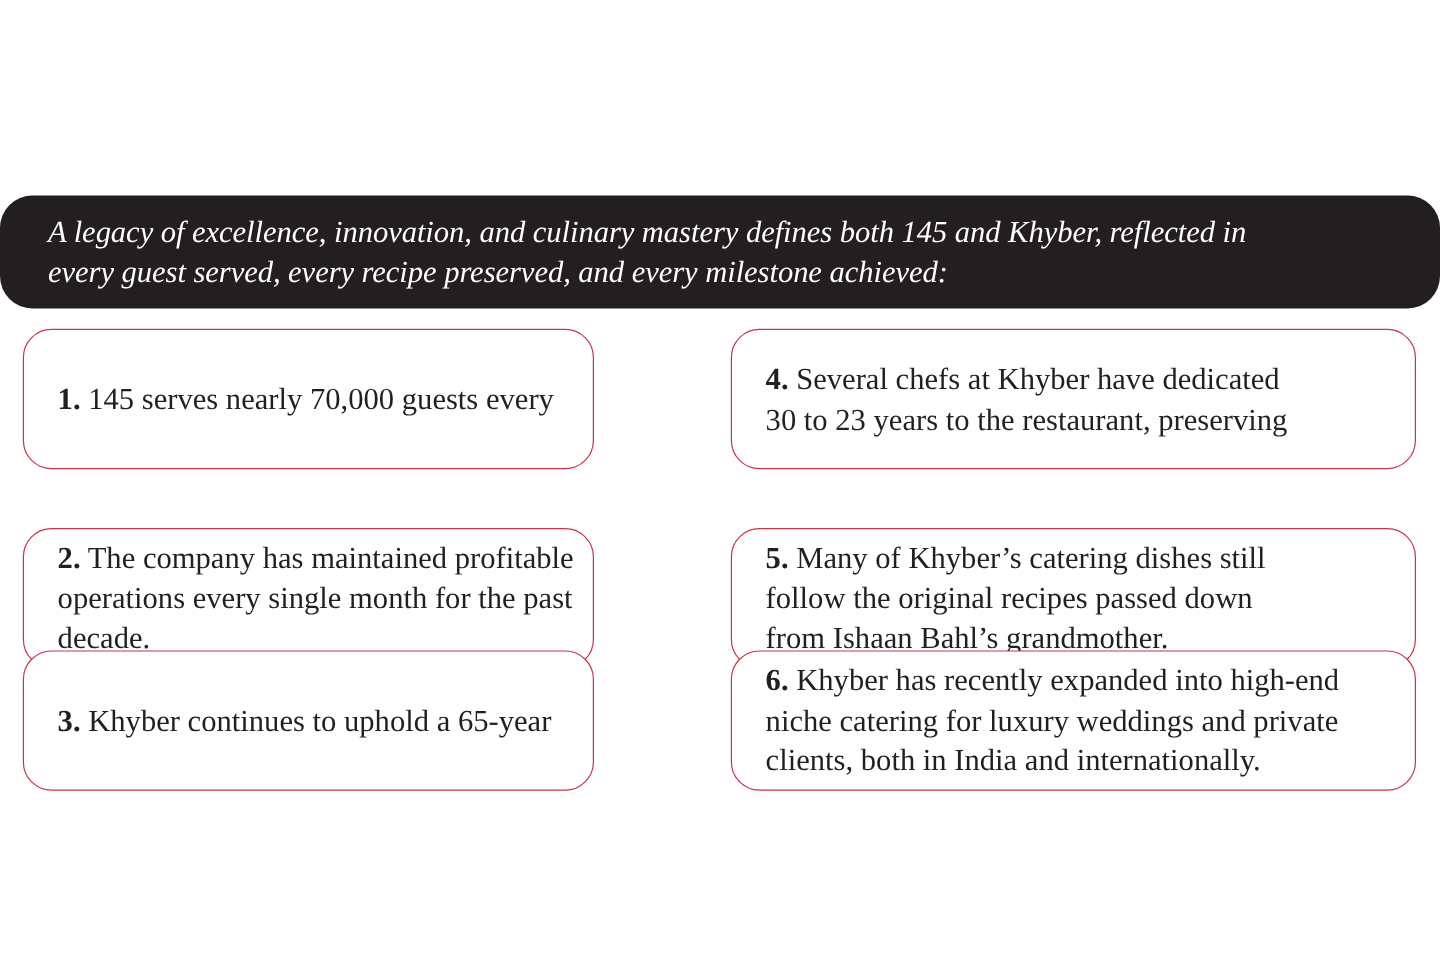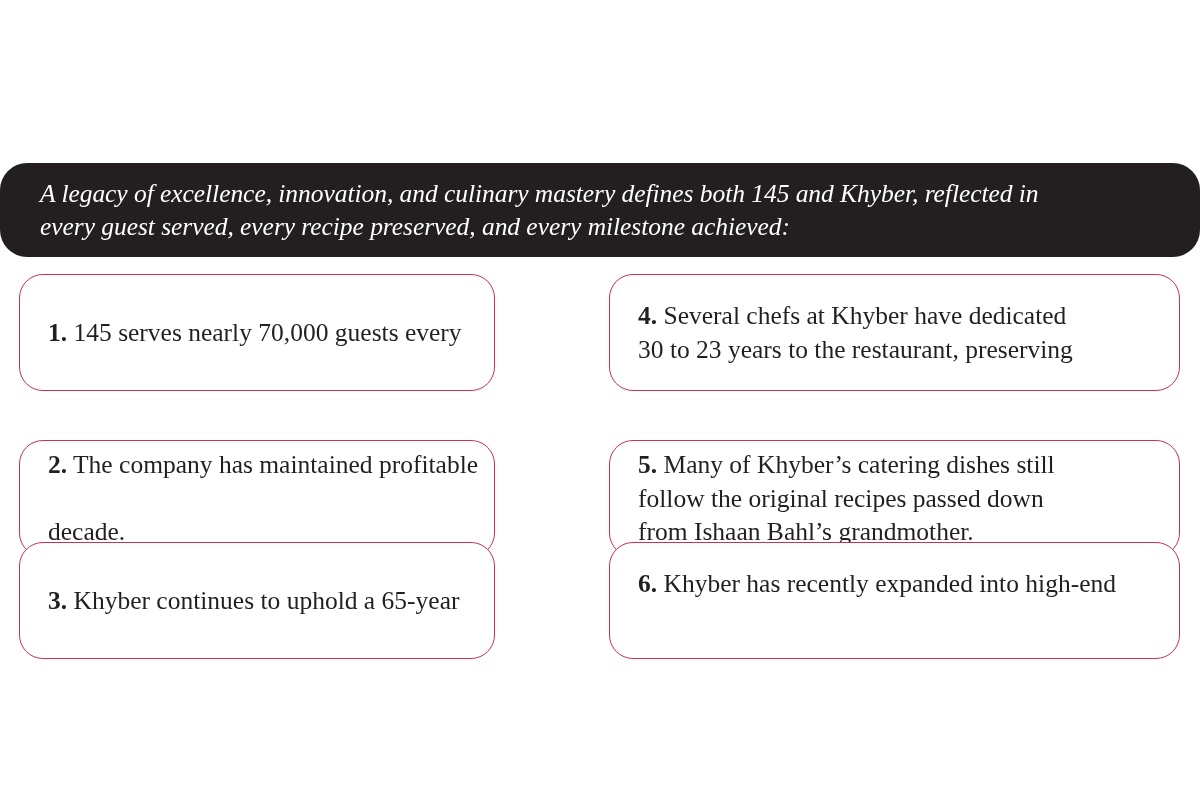--- a/index.html
+++ b/index.html
@@ -73,21 +73,21 @@
   <p class="card-text">
     <span class="card-num">1.</span>
     <span>145 serves nearly 70,000 guests every</span><br>
   </p>
 </div>
 
 <div class="card col-left row-2">
   <p class="card-text">
     <span class="card-num">2.</span>
     <span>The company has maintained profitable</span><br>
-    <br>
+    <span>operations every single month for the past</span><br>
     <span>decade.</span>
   </p>
 </div>
 
 <div class="card col-left row-3">
   <p class="card-text">
     <span class="card-num">3.</span>
     <span>Khyber continues to uphold a 65-year</span><br>
   </p>
 </div>
@@ -106,15 +106,16 @@
     <span>Many of Khyber’s catering dishes still</span><br>
     <span>follow the original recipes passed down</span><br>
     <span>from Ishaan Bahl’s grandmother.</span>
   </p>
 </div>
 
 <div class="card col-right row-3">
   <p class="card-text">
     <span class="card-num">6.</span>
     <span>Khyber has recently expanded into high-end</span><br>
-    <br>
+    <span>niche catering for luxury weddings and private</span><br>
+    <span>clients, both in India and internationally.</span>
   </p>
 </div>
 
 </body></html>

